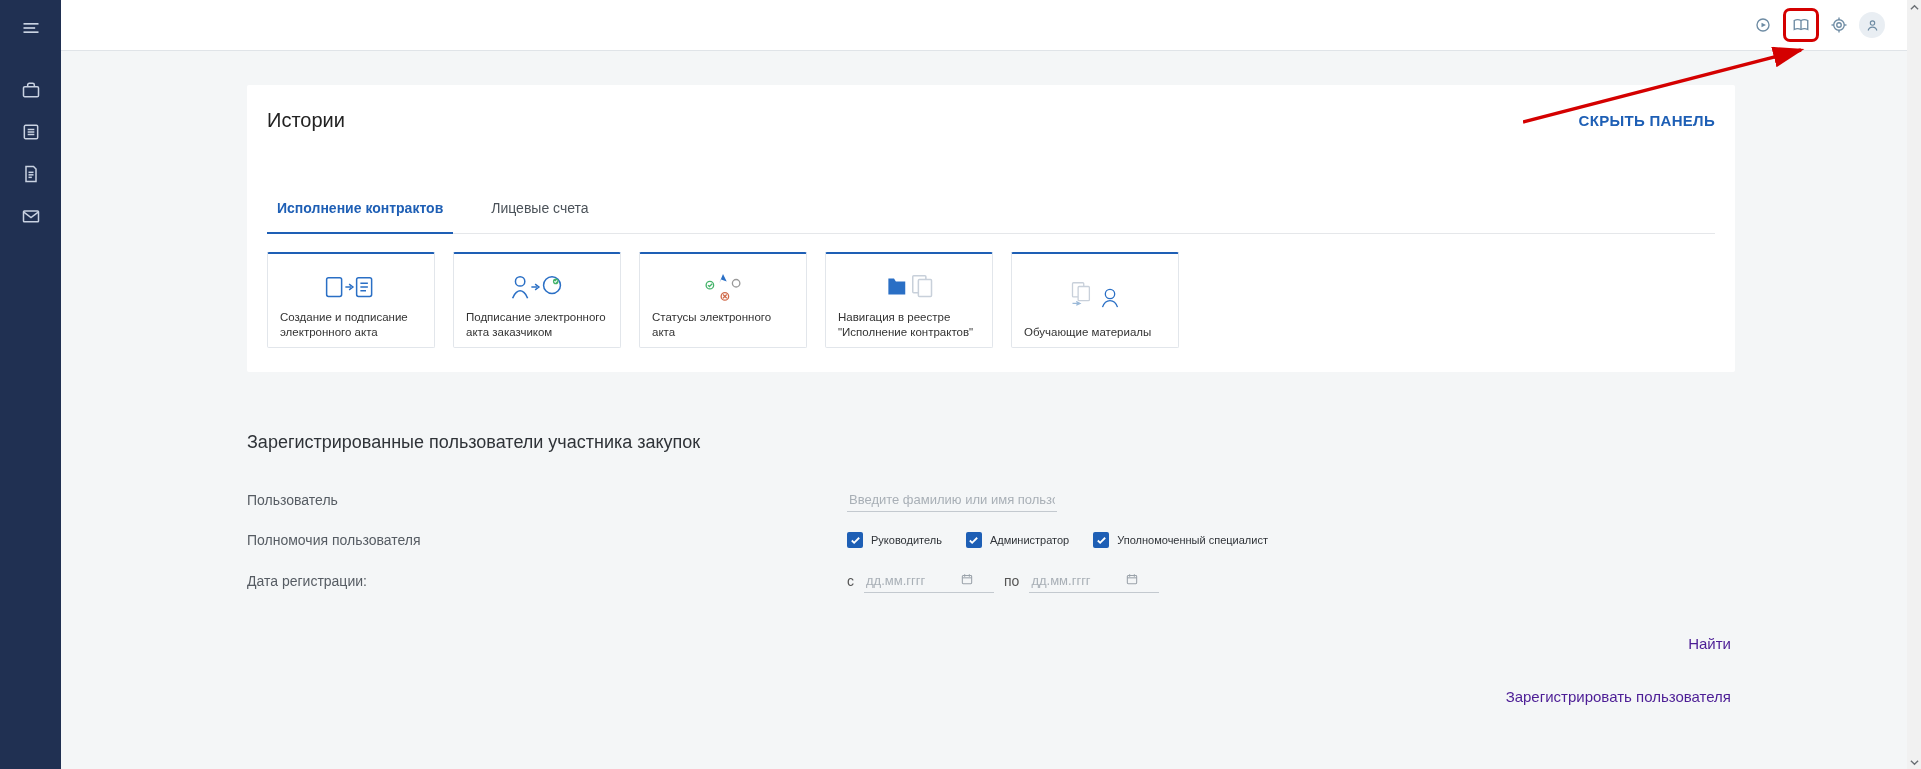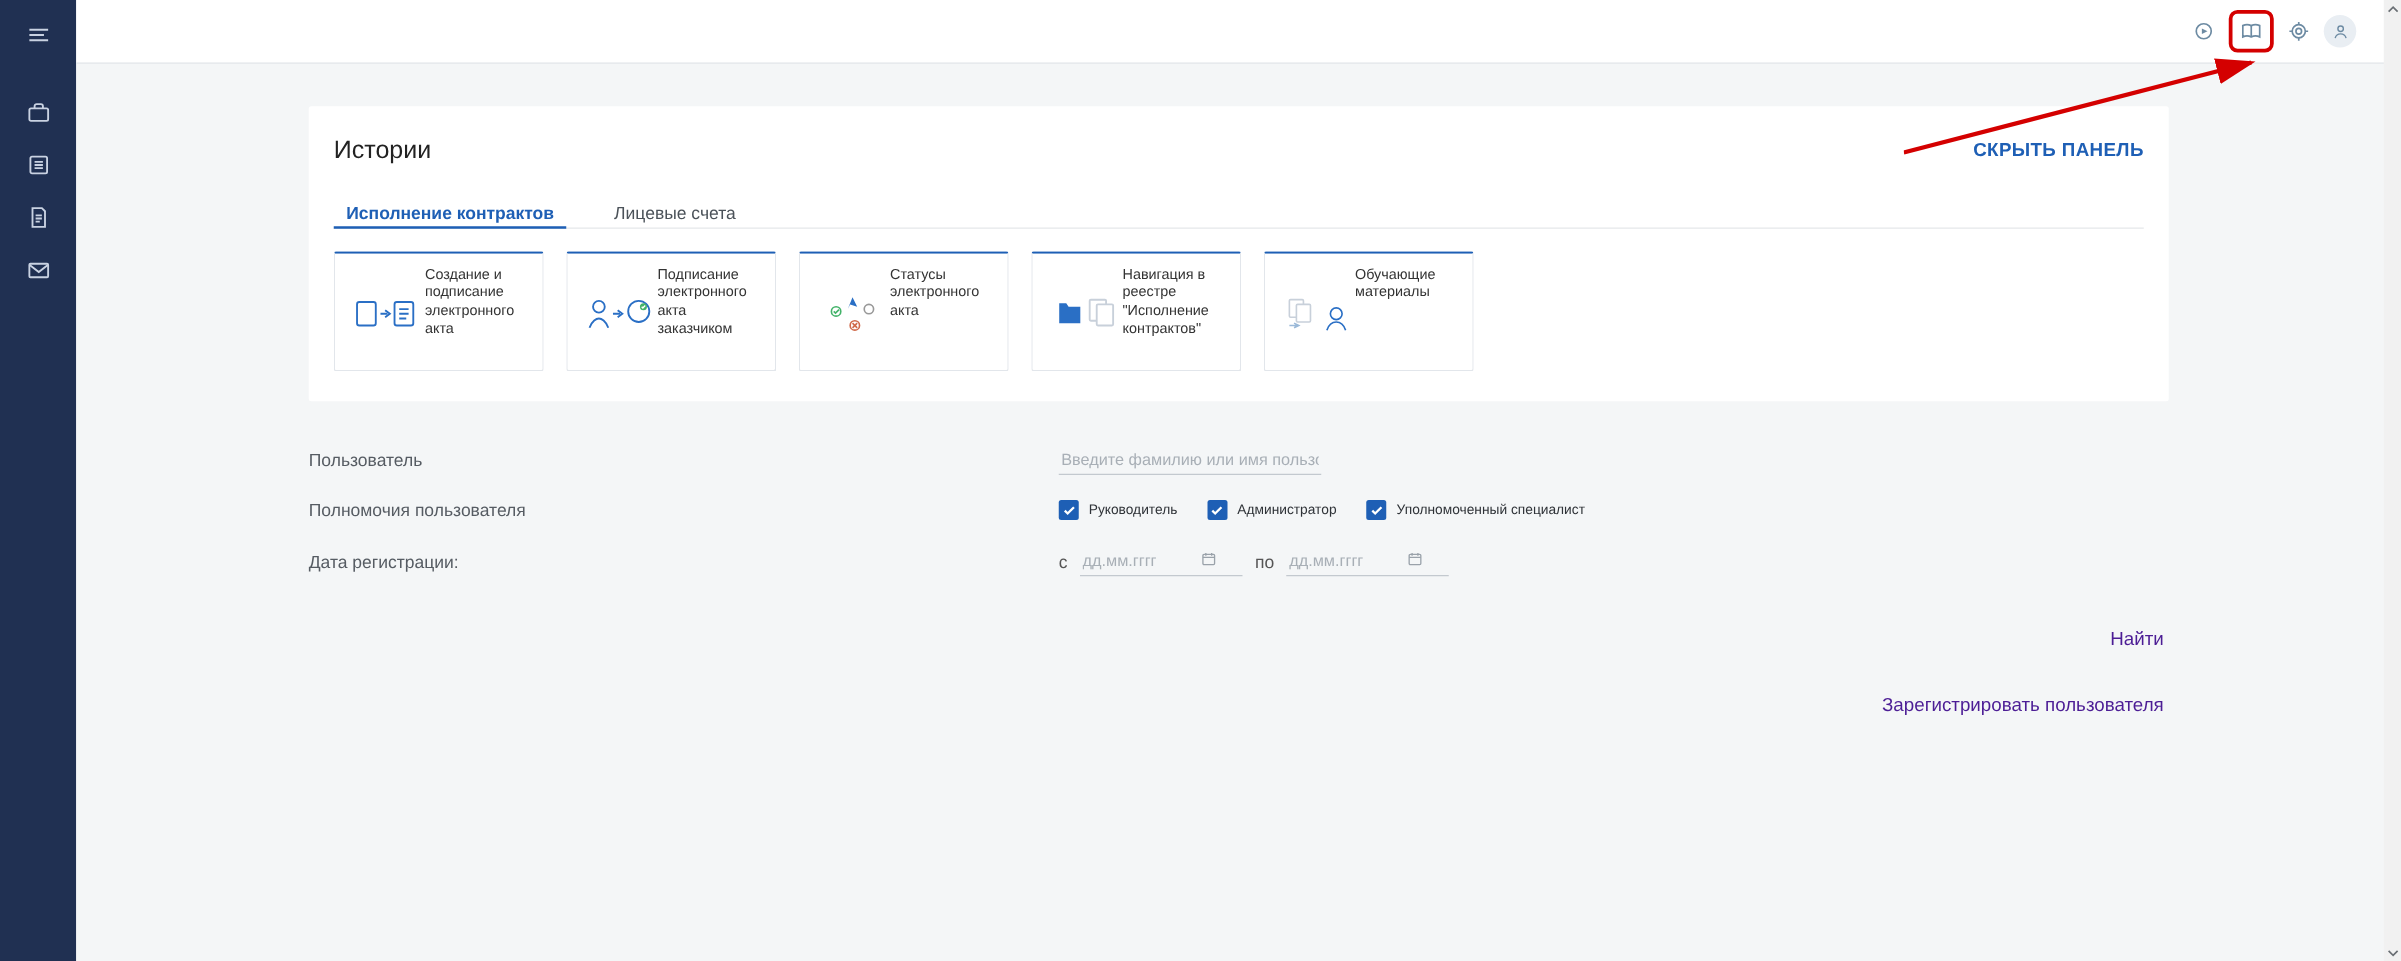--- a/index.html
+++ b/index.html
@@ -81,42 +81,43 @@
   border-radius: 2px;
   margin-top: 34px;
   padding: 24px 20px 24px 20px;
 }
 .panel-head { display: flex; justify-content: space-between; align-items: center; text-align: right; }
 .panel-title { font-size: 20px; font-weight: 500; color: #222; }
 .panel-toggle { font-size: 15px; letter-spacing: 0.3px; font-weight: 600; color: #1e5fb5; cursor: pointer; }
 
 .tabs { margin-top: 22px; border-bottom: 1px solid #e5e7ea; display: flex; gap: 28px; }
 .tab {
-  padding: 8px 10px 3px;
+  padding: 8px 10px 16px;
   font-size: 14px;
   color: #4b5259;
   cursor: pointer;
+  margin-top: 38px;
 }
 .tab.active {
   color: #1e5fb5;
   font-weight: 600;
   border-bottom: 2px solid #1e5fb5;
   margin-bottom: -1px;
 }
 
 .cards { display: flex; gap: 18px; margin-top: 18px; flex-wrap: wrap; }
 .card {
   width: 168px;
   height: 96px;
   border: 1px solid #e2e6eb;
   border-top: 2px solid #1e5fb5;
   border-radius: 2px;
   padding: 10px 12px 8px;
   background: #fff;
-  display: flex; flex-direction: row;
+  display: flex; flex-direction: column;
   cursor: pointer;
 }
 .card .illus { flex: 1; display: flex; align-items: center; justify-content: center; color: #2a6fc5; }
 .card .illus svg { width: 60px; height: 40px; }
 .card .label { font-size: 11.5px; line-height: 1.25; color: #333; }
 
 
 .section-title {
   margin-top: 60px;
   font-size: 18px;
@@ -345,20 +346,21 @@
                   <circle cx="48" cy="20" r="5"></circle>
                   <path d="M40 34c2-6 5-7 8-7s6 1 8 7"></path>
                 </svg>
           </div>
           <div class="label">Обучающие материалы</div>
         </div>
 
       </div>
     </div>
 
+    <div class="section-title">Зарегистрированные пользователи участника закупок</div>
 
     <div class="form">
 
       <div class="row">
         <div class="lbl">Пользователь</div>
         <div class="ctrl">
           <input type="text" class="uinput" style="width: 210px;" placeholder="Введите фамилию или имя пользователя">
         </div>
       </div>
 

